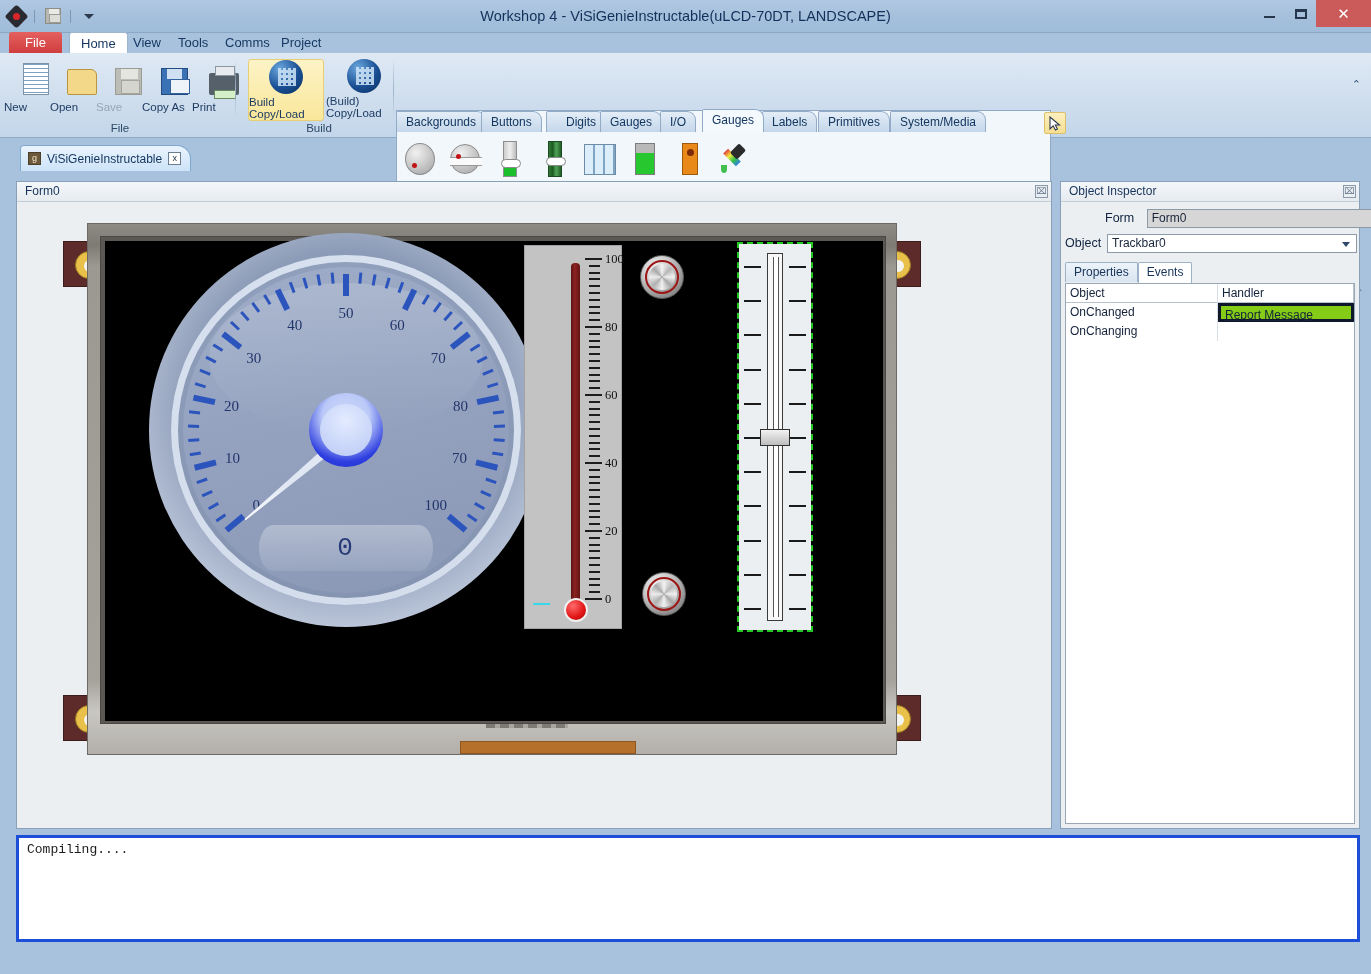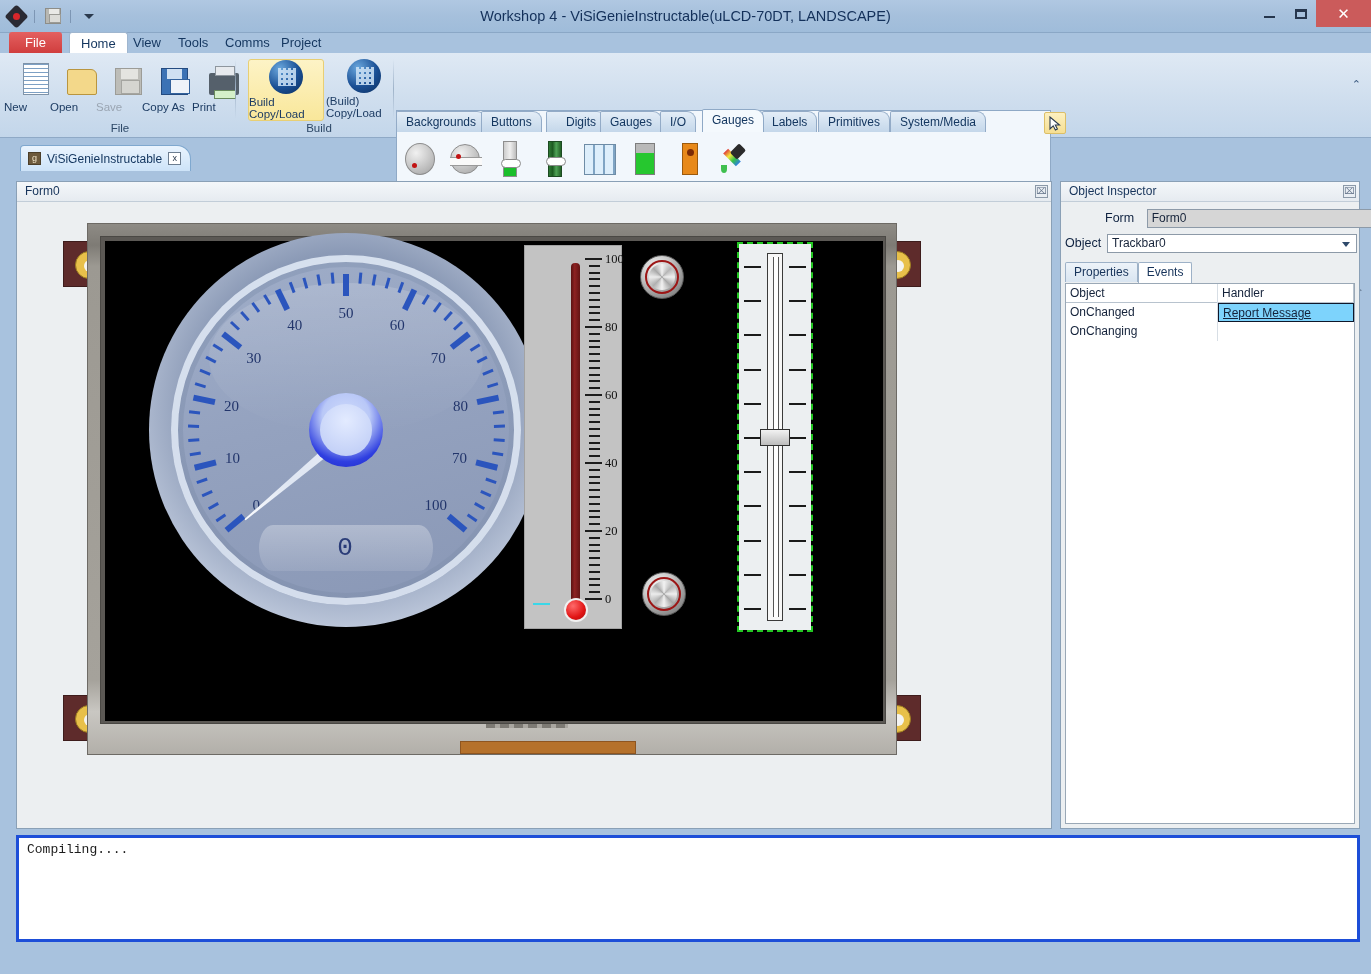--- a/index.html
+++ b/index.html
@@ -257,21 +257,21 @@
       border-bottom:none; border-radius:2px 2px 0 0; }
   .oitab.active { background:#fff; height:21px; }
   .evtable { position:absolute; left:4px; top:81px; right:4px; bottom:4px;
       background:#fff; border:1px solid #9aa8b6; }
   .evrow { display:flex; height:19px; align-items:center; font-size:12px; }
   .evrow .c1 { width:152px; padding-left:4px; color:#14223a; height:19px; line-height:19px;}
   .evrow .c2 { flex:1; padding-left:4px; color:#14223a; height:19px; line-height:19px;}
   .evhead { background:#fff; border-bottom:1px solid #b8c3ce; }
   .evhead .c1, .evhead .c2 { border-right:1px solid #b8c3ce; }
   .evrow .c1 { border-right:1px solid #d7dee5; }
-  .sel-handler { background:#7dd3fc; border:1px solid #0f172a;text-decoration:underline; }
+  .sel-handler { background:#84cc16; border:3px solid #0f172a;text-decoration:underline; }
 
   
   .outpanel { position:absolute; left:16px; top:835px; width:1344px; height:107px;
       background:#fff; border:3px solid #1d4ed8; }
   .outtext { padding:4px 0 0 8px; font-family:"Liberation Mono",monospace;
       font-size:13px; color:#1c1c1c; }
 
   
   .statusbar { position:absolute; left:0; bottom:0; width:1371px; height:22px;
       background:linear-gradient(180deg,#dbe7f4,#c2d5ea); border-top:1px solid #9ab0c8; }

